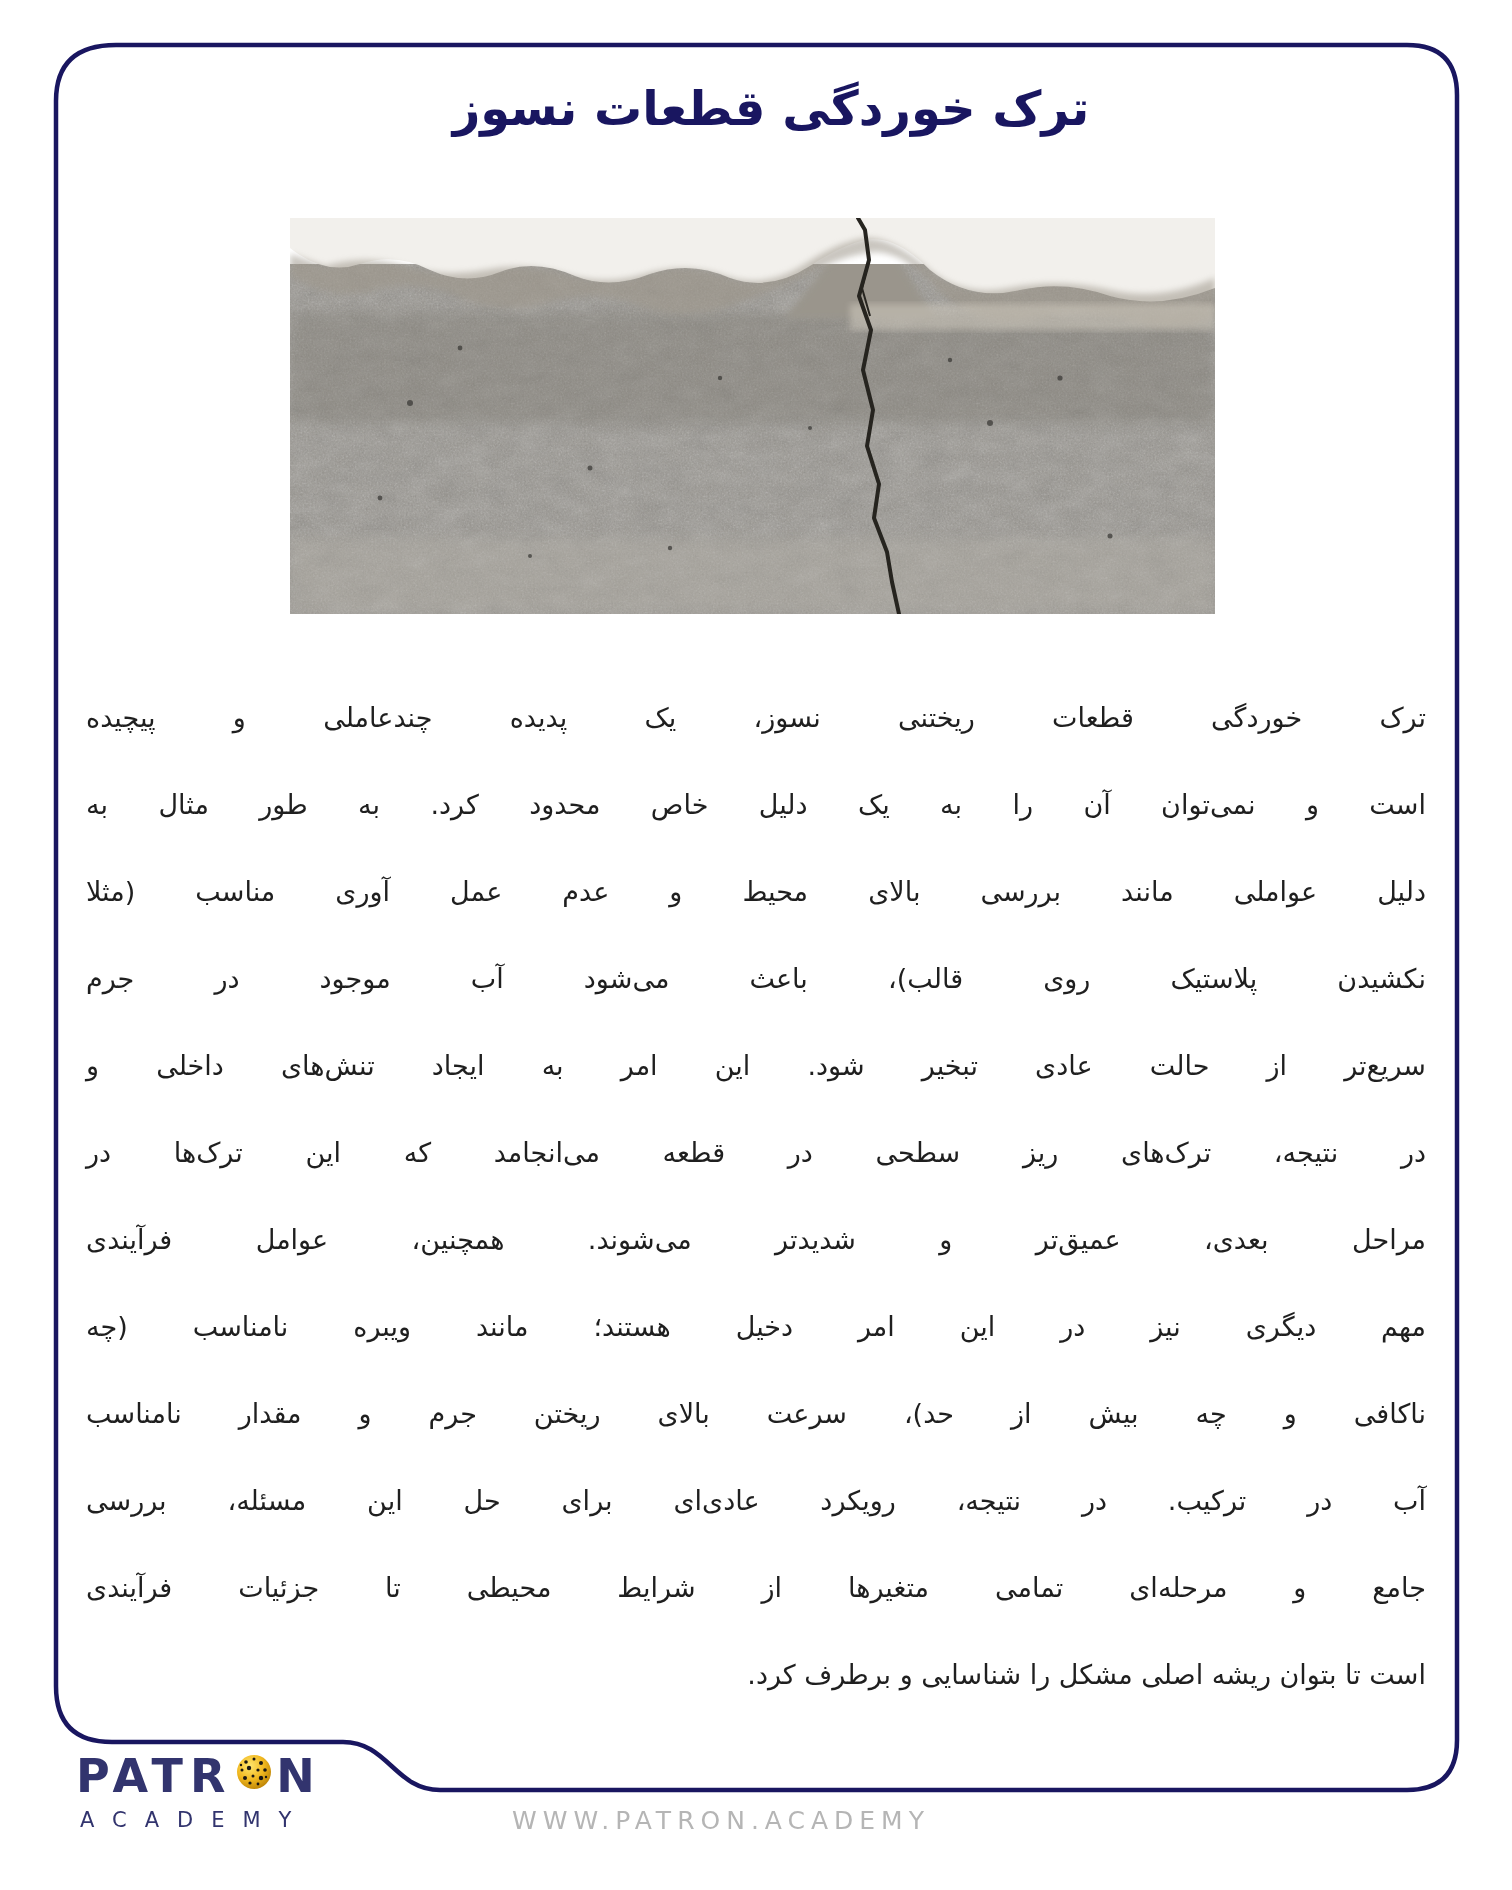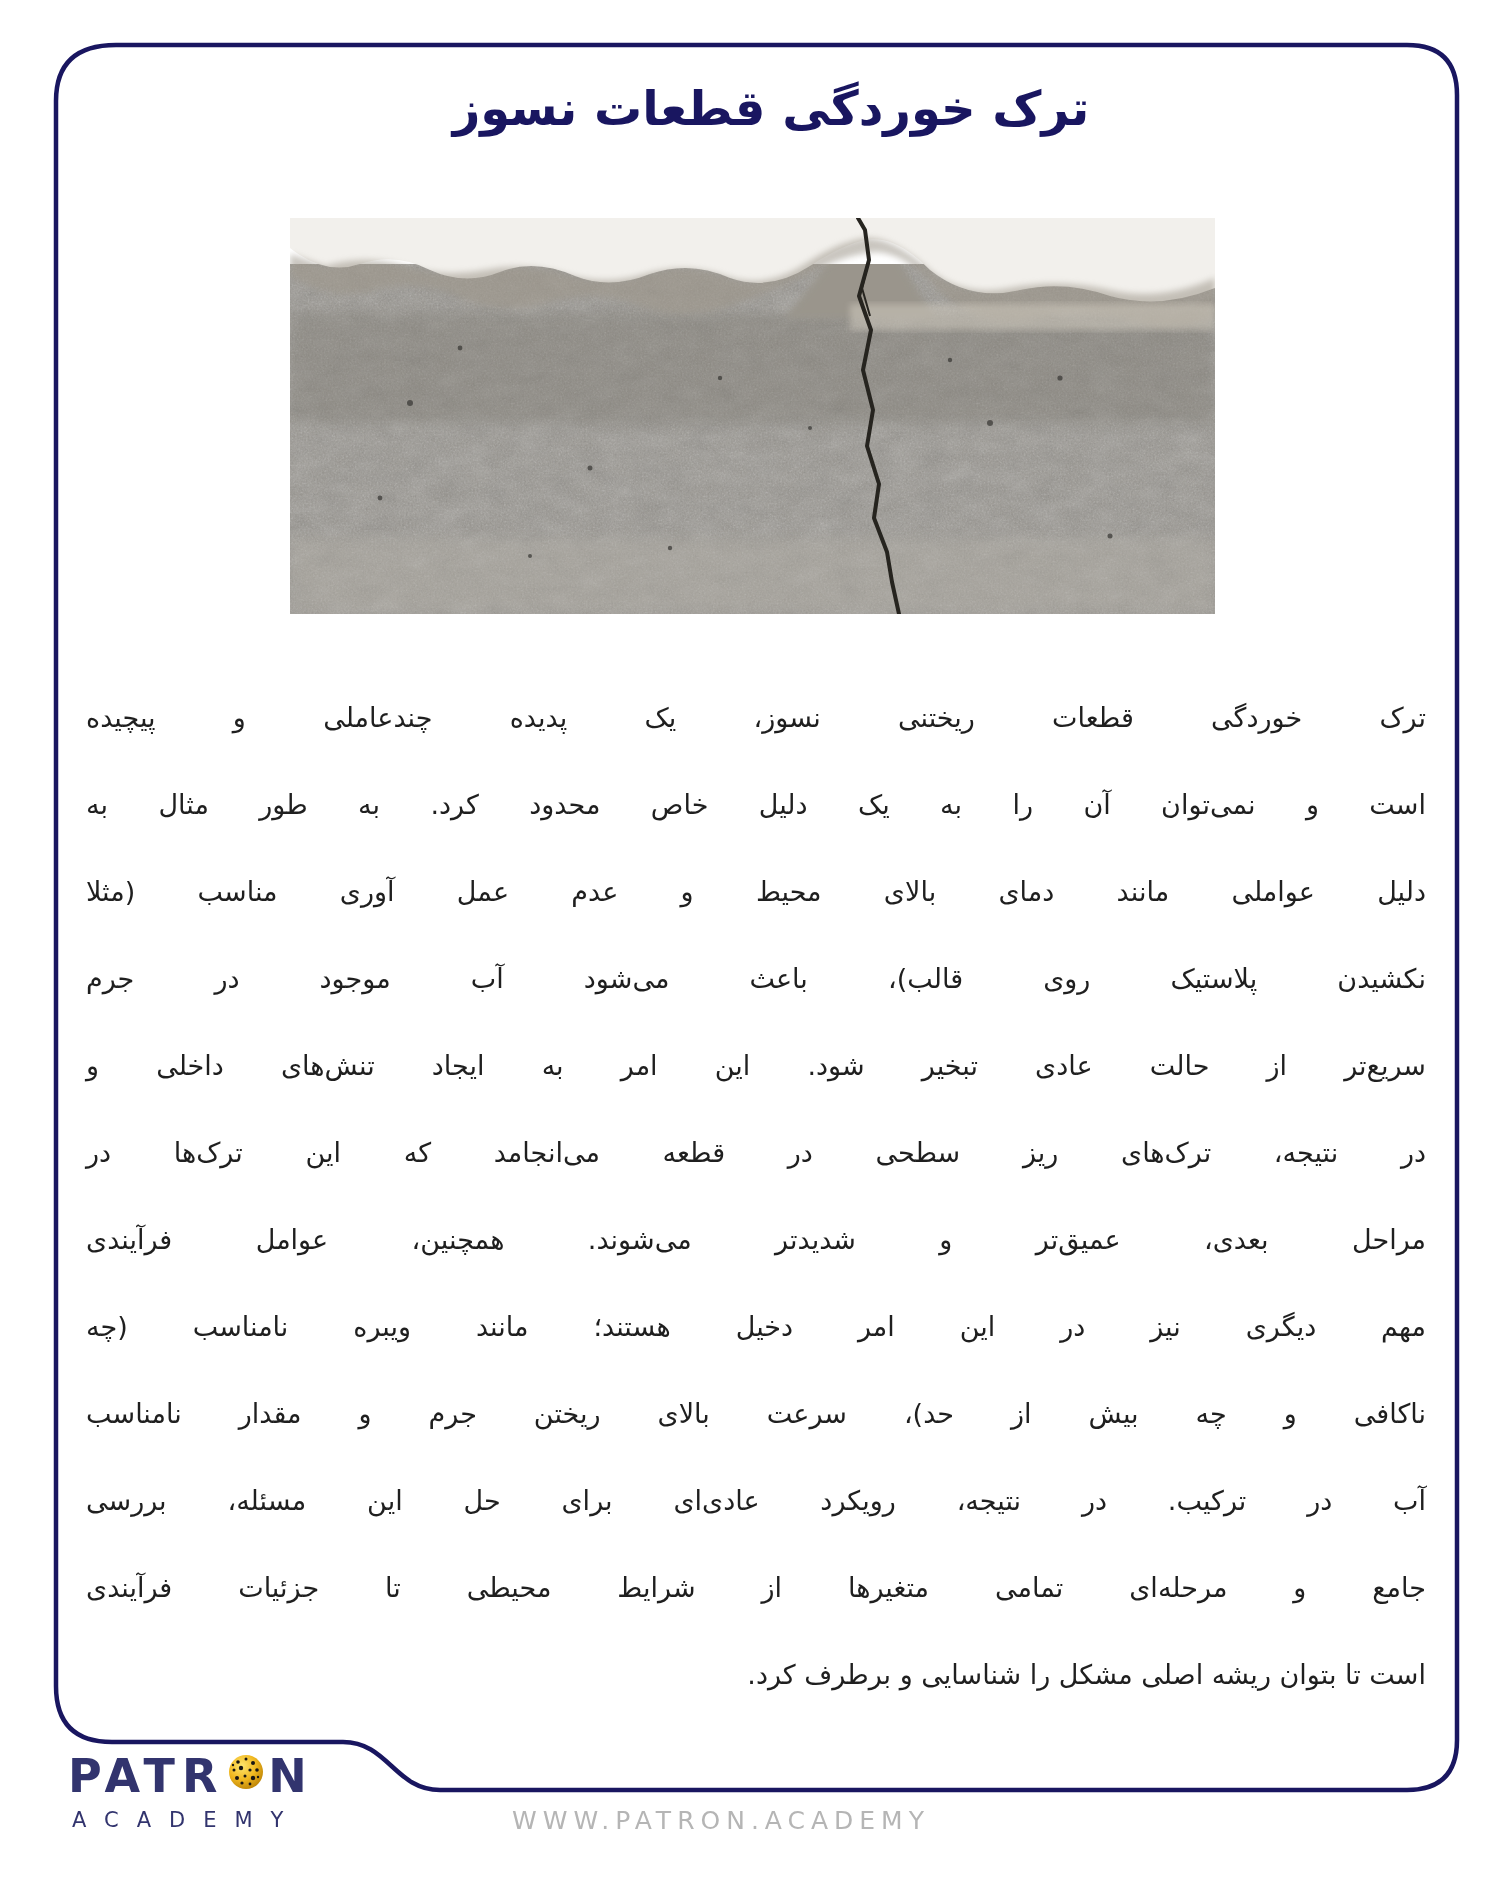--- a/index.html
+++ b/index.html
@@ -20,21 +20,21 @@
   .paragraph{
     position:absolute;left:86px;top:674px;width:1340px;direction:rtl;
     color:var(--text,#1f1f1f);font-size:27px;
   }
   .para-line{
     line-height:87px;height:87px;text-align:justify;text-align-last:justify;
     white-space:normal;overflow:visible;
   }
   .para-line.last{text-align-last:right;}
   .logo{
-    position:absolute;left:68px;top:1752px;color:var(--logo-navy,#32346e);
+    position:absolute;left:76px;top:1752px;color:var(--logo-navy,#32346e);
   }
   .logo-word{
     font-size:46px;font-weight:bold;letter-spacing:7px;line-height:48px;
     display:flex;align-items:center;
   }
   .logo-word .ball{display:inline-block;margin:0 2px;}
   .logo-sub{
     font-size:21px;letter-spacing:18px;margin-top:8px;margin-left:4px;font-weight:400;
   }
   .site-url{
@@ -111,21 +111,21 @@
           <circle cx="520" cy="210" r="2"></circle>
         <circle cx="770" cy="160" r="2.6"></circle>
           <circle cx="170" cy="130" r="2.4"></circle>
       </g>
     </svg>
   </div>
 
   <div class="paragraph">
     <div class="para-line">ترک خوردگی قطعات ریختنی نسوز، یک پدیده چندعاملی و پیچیده</div>
     <div class="para-line">است و نمی‌توان آن را به یک دلیل خاص محدود کرد. به طور مثال به</div>
-    <div class="para-line">دلیل عواملی مانند دمای بالای محیط و عدم عمل آوری مناسب (مثلا</div>
+    <div class="para-line">دلیل عواملی مانند بررسی بالای محیط و عدم عمل آوری مناسب (مثلا</div>
     <div class="para-line">نکشیدن پلاستیک روی قالب)، باعث می‌شود آب موجود در جرم</div>
     <div class="para-line">سریع‌تر از حالت عادی تبخیر شود. این امر به ایجاد تنش‌های داخلی و</div>
     <div class="para-line">در نتیجه، ترک‌های ریز سطحی در قطعه می‌انجامد که این ترک‌ها در</div>
     <div class="para-line">مراحل بعدی، عمیق‌تر و شدیدتر می‌شوند. همچنین، عوامل فرآیندی</div>
     <div class="para-line">مهم دیگری نیز در این امر دخیل هستند؛ مانند ویبره نامناسب (چه</div>
     <div class="para-line">ناکافی و چه بیش از حد)، سرعت بالای ریختن جرم و مقدار نامناسب</div>
     <div class="para-line">آب در ترکیب. در نتیجه، رویکرد عادی‌ای برای حل این مسئله، بررسی</div>
     <div class="para-line">جامع و مرحله‌ای تمامی متغیرها از شرایط محیطی تا جزئیات فرآیندی</div>
     <div class="para-line last">است تا بتوان ریشه اصلی مشکل را شناسایی و برطرف کرد.</div>
   </div>

